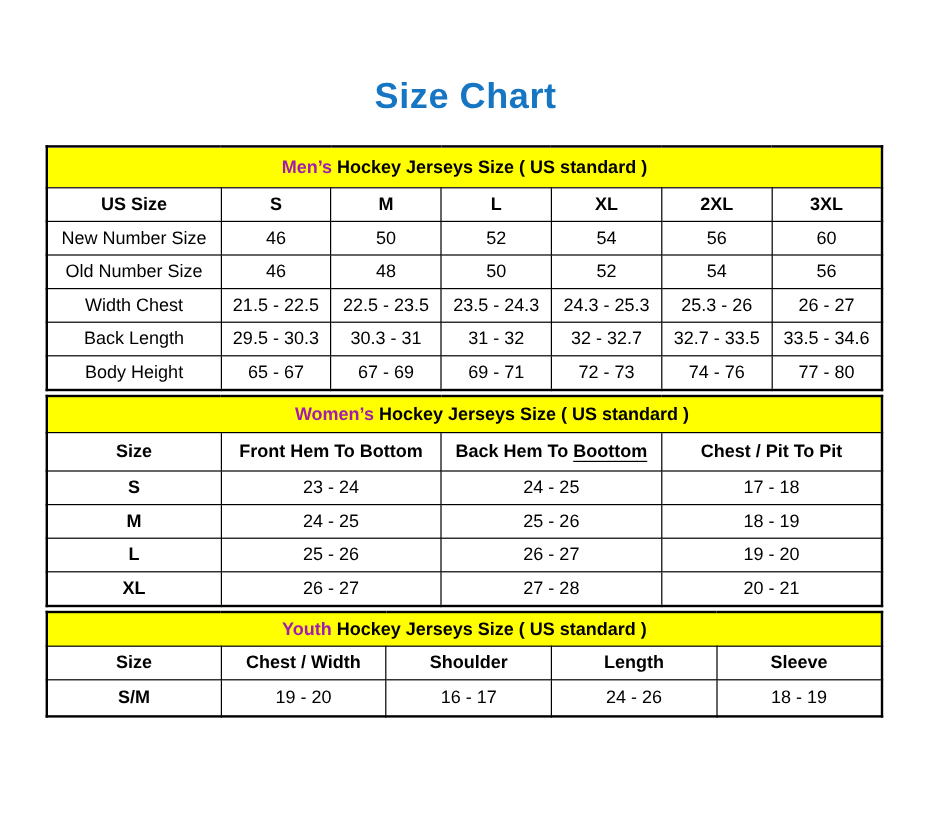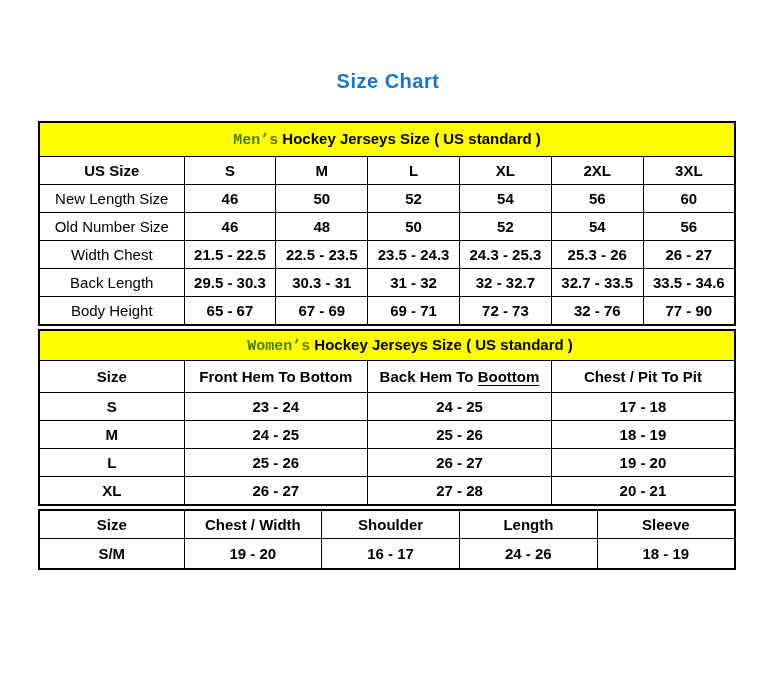--- a/index.html
+++ b/index.html
@@ -12,21 +12,21 @@
     position: relative;
     width: 776px;
     height: 692px;
     background: #ffffff;
     overflow: hidden;
   }
   .page-title {
     margin: 0;
     padding-top: 62px;
     text-align: center;
-    font-size: 20px;
+    font-size: 30px;
     line-height: 38px;
     font-weight: bold;
     color: #1776c3;
     letter-spacing: 0.5px;
   }
   .tables-wrap {
     width: 698px;
     margin: 21px 0 0 38px;
   }
   table.size-table {
@@ -45,24 +45,24 @@
     font-size: 15px;
     overflow: hidden;
     white-space: nowrap;
   }
   .band-cell {
     background: #ffff00;
     font-weight: bold;
     font-size: 16px;
     height: 33px;
   }
-  .band-lead { color: #4d7c0f; font-family: Liberation Mono, monospace; }
+  .band-lead { color: #a21caf; }
   .band-rest { color: #000000; margin-top: 12px; }
   .col-head { font-weight: bold; }
-  .val-cell { font-weight: bold; }
+  .val-cell { font-weight: normal; }
   .lbl-plain { font-weight: normal; }
   .lbl-bold { font-weight: bold; }
 
   .mens .col-head, .mens .val-cell, .mens .lbl-plain { height: 27px; }
   .womens .band-cell { height: 29px; padding-left: 46px; }
   .womens .col-head { height: 31px; }
   .womens .val-cell, .womens .lbl-bold { height: 27px; }
   .youth .band-cell { height: 27px; }
   .youth .col-head { height: 27px; }
   .youth .val-cell, .youth .lbl-bold { height: 29px; }
@@ -104,21 +104,21 @@
         <tr>
           <th class="col-head">US Size</th>
           <th class="col-head">S</th>
           <th class="col-head">M</th>
           <th class="col-head">L</th>
           <th class="col-head">XL</th>
           <th class="col-head">2XL</th>
           <th class="col-head">3XL</th>
         </tr>
         <tr>
-          <td class="lbl-plain">New Length Size</td>
+          <td class="lbl-plain">New Number Size</td>
           <td class="val-cell">46</td>
           <td class="val-cell">50</td>
           <td class="val-cell">52</td>
           <td class="val-cell">54</td>
           <td class="val-cell">56</td>
           <td class="val-cell">60</td>
         </tr>
         <tr>
           <td class="lbl-plain">Old Number Size</td>
           <td class="val-cell">46</td>
@@ -145,22 +145,22 @@
           <td class="val-cell">32 - 32.7</td>
           <td class="val-cell">32.7 - 33.5</td>
           <td class="val-cell">33.5 - 34.6</td>
         </tr>
         <tr>
           <td class="lbl-plain">Body Height</td>
           <td class="val-cell">65 - 67</td>
           <td class="val-cell">67 - 69</td>
           <td class="val-cell">69 - 71</td>
           <td class="val-cell">72 - 73</td>
-          <td class="val-cell">32 - 76</td>
-          <td class="val-cell">77 - 90</td>
+          <td class="val-cell">74 - 76</td>
+          <td class="val-cell">77 - 80</td>
         </tr>
       </tbody>
     </table>
 
     <table class="size-table womens">
       <colgroup>
         <col style="width:145px">
         <col>
           <col>
           <col>
@@ -206,20 +206,25 @@
 
     <table class="size-table youth">
       <colgroup>
         <col style="width:145px">
         <col>
           <col>
           <col>
           <col>
       </colgroup>
       <tbody>
+        <tr>
+          <th class="band-cell" colspan="5">
+            <span class="band-lead">Youth</span><span class="band-rest"> Hockey Jerseys Size ( US standard )</span>
+          </th>
+        </tr>
         <tr>
           <th class="col-head">Size</th>
           <th class="col-head">Chest / Width</th>
           <th class="col-head">Shoulder</th>
           <th class="col-head">Length</th>
           <th class="col-head">Sleeve</th>
         </tr>
         <tr>
           <td class="lbl-bold">S/M</td>
           <td class="val-cell">19 - 20</td>

